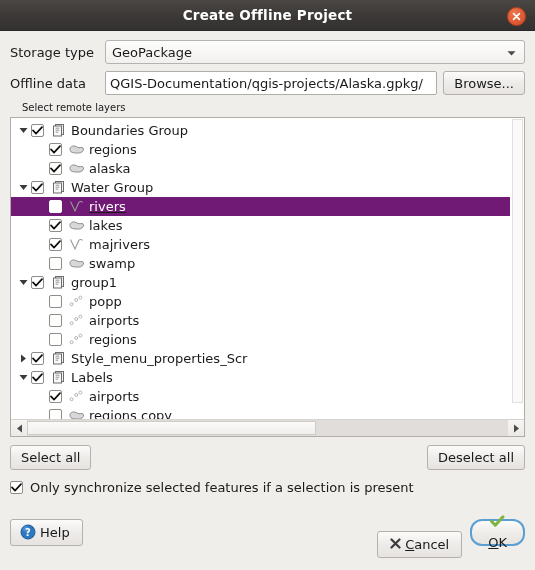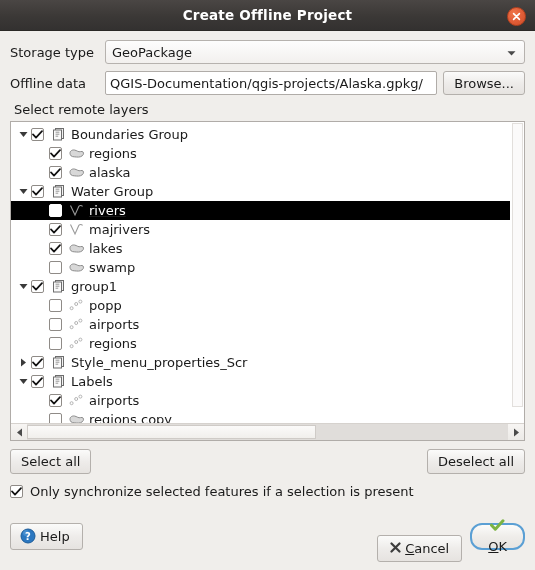--- a/index.html
+++ b/index.html
@@ -125,22 +125,22 @@
     display: inline-flex;
     align-items: center;
     justify-content: center;
     gap: 4px;
     box-sizing: border-box;
     white-space: nowrap;
   }
   .btn-browse { margin-left: 6px; height: 24px; }
 
   .section-label {
-    font-size: 13px;
-    margin: 2px 0 4px 4px;
+    font-size: 10px;
+    margin: 2px 0 4px 12px;
   }
 
   
   .tree-frame {
     border: 1px solid #b0aca8;
     background: #ffffff;
     height: 320px;
     box-sizing: border-box;
     position: relative;
     overflow: hidden;
@@ -162,21 +162,21 @@
   .tree-row {
     height: 19px;
     display: flex;
     align-items: center;
     padding-left: 4px;
     box-sizing: border-box;
     cursor: default;
     white-space: nowrap;
   }
   .tree-row.selected {
-    background: #000000;
+    background: #701a75;
     text-decoration: underline;
   }
   .tree-row.selected .row-label { color: #ffffff; }
   .indent-1 { padding-left: 4px; }
   .indent-2 { padding-left: 38px; }
 
   .twisty {
     width: 16px;
     display: inline-flex;
     align-items: center;
@@ -415,38 +415,38 @@
             <span class="row-label">rivers</span>
           </div>
           <div class="tree-row indent-2">
             <span class="cb">
               <svg width="11" height="9" viewBox="0 0 11 9">
                 <path d="M1 4.4 L4 7.6 L10 1.2" stroke="#111111" stroke-width="1.7" fill="none" stroke-linecap="round" stroke-linejoin="round"></path>
               </svg>
             </span>
             <span class="layer-icon">
               <svg width="17" height="13" viewBox="0 0 17 13">
+                <path d="M2.2 7.4 C1.2 4.6 3.6 2.6 6.4 3.0 C9.0 3.4 10.4 5.4 12.6 4.6 C14.8 3.8 16.2 5.6 15.2 7.6 C14.2 9.6 11.4 10.4 8.4 10.0 C5.4 9.6 3.2 10.2 2.2 7.4 Z" fill="#d8d8d8" stroke="#8c8c8c" stroke-width="1"></path>
+              </svg>
+            </span>
+            <span class="row-label">lakes</span>
+          </div>
+          <div class="tree-row indent-2">
+            <span class="cb">
+              <svg width="11" height="9" viewBox="0 0 11 9">
+                <path d="M1 4.4 L4 7.6 L10 1.2" stroke="#111111" stroke-width="1.7" fill="none" stroke-linecap="round" stroke-linejoin="round"></path>
+              </svg>
+            </span>
+            <span class="layer-icon">
+              <svg width="17" height="13" viewBox="0 0 17 13">
                 <path d="M2.5 1.5 L7.0 11.0 L11.0 2.0" stroke="#9a9a9a" stroke-width="1.1" fill="none"></path>
                 <path d="M11.0 2.0 C12.4 1.2 13.6 1.4 14.6 2.4" stroke="#9a9a9a" stroke-width="1.1" fill="none"></path>
               </svg>
             </span>
             <span class="row-label">majrivers</span>
-          </div>
-          <div class="tree-row indent-2">
-            <span class="cb">
-              <svg width="11" height="9" viewBox="0 0 11 9">
-                <path d="M1 4.4 L4 7.6 L10 1.2" stroke="#111111" stroke-width="1.7" fill="none" stroke-linecap="round" stroke-linejoin="round"></path>
-              </svg>
-            </span>
-            <span class="layer-icon">
-              <svg width="17" height="13" viewBox="0 0 17 13">
-                <path d="M2.2 7.4 C1.2 4.6 3.6 2.6 6.4 3.0 C9.0 3.4 10.4 5.4 12.6 4.6 C14.8 3.8 16.2 5.6 15.2 7.6 C14.2 9.6 11.4 10.4 8.4 10.0 C5.4 9.6 3.2 10.2 2.2 7.4 Z" fill="#d8d8d8" stroke="#8c8c8c" stroke-width="1"></path>
-              </svg>
-            </span>
-            <span class="row-label">lakes</span>
           </div>
           <div class="tree-row indent-2">
             <span class="cb"></span>
             <span class="layer-icon">
               <svg width="17" height="13" viewBox="0 0 17 13">
                 <path d="M2.2 7.4 C1.2 4.6 3.6 2.6 6.4 3.0 C9.0 3.4 10.4 5.4 12.6 4.6 C14.8 3.8 16.2 5.6 15.2 7.6 C14.2 9.6 11.4 10.4 8.4 10.0 C5.4 9.6 3.2 10.2 2.2 7.4 Z" fill="#d8d8d8" stroke="#8c8c8c" stroke-width="1"></path>
               </svg>
             </span>
             <span class="row-label">swamp</span>
           </div>

